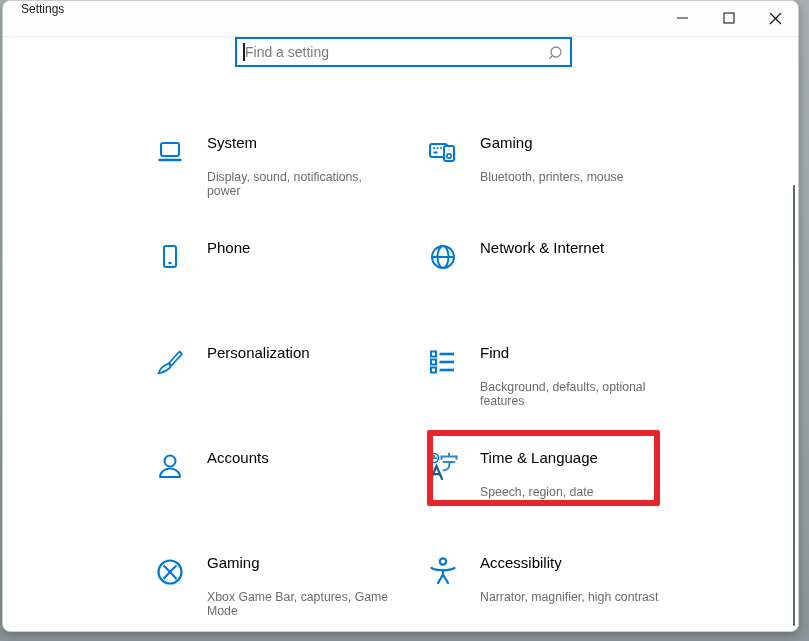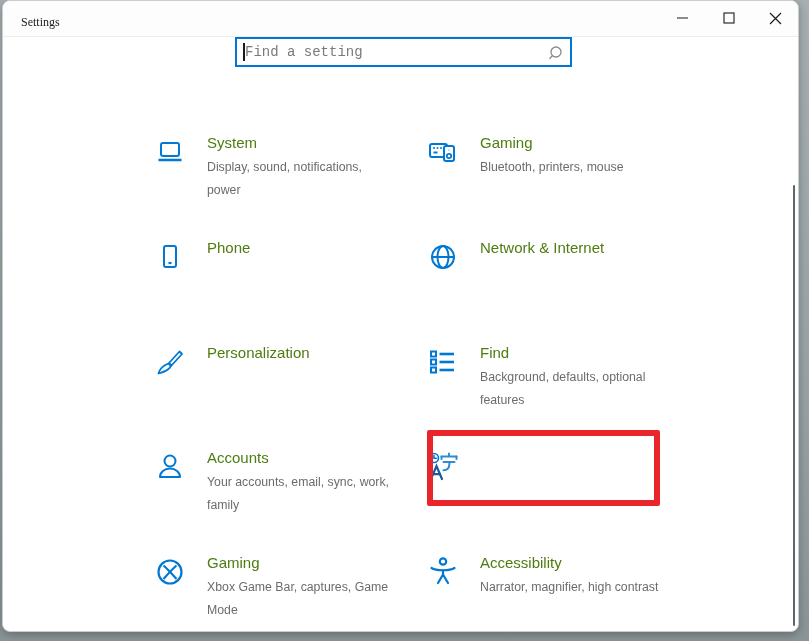--- a/index.html
+++ b/index.html
@@ -12,49 +12,49 @@
     position:absolute;left:2px;top:0;width:797px;height:632px;
     background:#ffffff;border:1px solid #c9cdce;border-radius:8px;
     box-shadow:0 3px 10px rgba(0,0,0,.28);
     box-sizing:border-box;overflow:hidden;
   }
   .titlebar{
     position:relative;height:35px;background:#fdfdfd;
     border-bottom:1px solid #ededed;
   }
   .window-title{
-    position:absolute;left:18px;top:14px;font-size:12px;color:#1b1b1b;font-family:Liberation Serif, serif;
+    position:absolute;left:18px;top:1px;font-size:12px;color:#1b1b1b;
   }
   .controls{position:absolute;right:0;top:0;height:35px;display:flex;}
   .ctrl-btn{
     width:46px;height:34px;border:none;background:transparent;
     display:flex;align-items:center;justify-content:center;cursor:default;padding:0;
   }
   .content{position:relative;height:596px;}
   .searchbox{
     position:absolute;left:232px;top:0px;width:337px;height:30px;
     border:2px solid #0077d4;background:#fff;box-sizing:border-box;
   }
   .searchbox input{
     position:absolute;left:0;top:0;width:100%;height:100%;
-    border:none;outline:none;font-family:Liberation Mono, monospace;
+    border:none;outline:none;font-family:Liberation Sans, sans-serif;
     font-size:14px;color:#1b1b1b;padding:0 28px 0 8px;box-sizing:border-box;background:transparent;
   }
   .searchbox input::placeholder{color:#7a7a7a;opacity:1;}
   .caret{position:absolute;left:6px;top:4px;width:1.5px;height:18px;background:#1b1b1b;}
   .search-glyph{position:absolute;right:7px;top:6px;}
   .grid{
     position:absolute;left:141px;top:93px;
     display:grid;grid-template-columns:273px 273px;grid-auto-rows:105px;
   }
   .tile{display:flex;align-items:flex-start;cursor:default;}
   .tile .iconbox{width:32px;height:32px;margin:6px 21px 0 10px;flex:0 0 auto;}
   .tile .textbox{width:184px;}
-  .cat-title{font-size:15px;line-height:20px;color:#4d7c0f;margin-top:3px;}
-  .cat-desc{font-size:12.3px;line-height:23px;color:#6e6c6a;margin-top:3px;}
+  .cat-title{font-size:15px;line-height:20px;color:#000000;margin-top:3px;}
+  .cat-desc{font-size:12.3px;line-height:14px;color:#6e6c6a;margin-top:17px;}
   .highlight-box{
     position:absolute;left:424px;top:393px;width:233px;height:76px;
     border:6px solid #e8252b;border-radius:2px;box-sizing:border-box;z-index:6;
   }
   .scrollbar-thumb{
     position:absolute;right:3px;top:148px;width:2px;height:441px;
     background:#5d676b;border-radius:1px;z-index:4;
   }
   svg{display:block;}
 </style>
@@ -187,21 +187,20 @@
 
       <div class="tile">
         <span class="iconbox">
           <svg width="32" height="32" viewBox="0 0 32 32" fill="none" stroke="#0078d4" stroke-width="2" stroke-linejoin="round">
             <circle cx="16" cy="10" r="5.5"></circle>
             <path d="M6,26 a10,8.5 0 0 1 20,0 z"></path>
           </svg>
         </span>
         <div class="textbox">
           <div class="cat-title">Accounts</div>
-          <div class="cat-desc">Your accounts, email, sync, work, family</div>
         </div>
       </div>
 
       <div class="tile">
         <span class="iconbox">
           <svg width="32" height="32" viewBox="0 0 32 32" fill="none" stroke-linecap="round">
             <g stroke="#0078d4" stroke-width="1.6">
               <circle cx="7" cy="7" r="4.5"></circle>
               <path d="M7,4.5 V7.2 H9.4"></path>
             </g>
@@ -211,20 +210,24 @@
               <path d="M14.5,5.5 v2.5 M29.5,5.5 v2.5"></path>
               <path d="M16.5,11 h11"></path>
               <path d="M22.5,11 c0,4 -0.3,5.3 -1.8,6.8 c-1.2,1.2 -2.7,1.5 -4.2,1.5"></path>
             </g>
             <g stroke="#185a9e" stroke-width="2.2">
               <path d="M4,28 L9.5,15 L15,28"></path>
               <path d="M6.2,23.2 h6.6"></path>
             </g>
           </svg>
         </span>
+        <div class="textbox">
+          <div class="cat-title">Time &amp; Language</div>
+          <div class="cat-desc">Speech, region, date</div>
+        </div>
       </div>
 
       <div class="tile">
         <span class="iconbox">
           <svg width="32" height="32" viewBox="0 0 32 32" fill="none" stroke="#0078d4" stroke-width="2.2">
             <circle cx="16" cy="16" r="11.5"></circle>
             <path d="M9.5,9.5 C13.5,13 18.5,18.5 22.5,23"></path>
             <path d="M22.5,9.5 C18.5,13 13.5,18.5 9.5,23"></path>
           </svg>
         </span>

